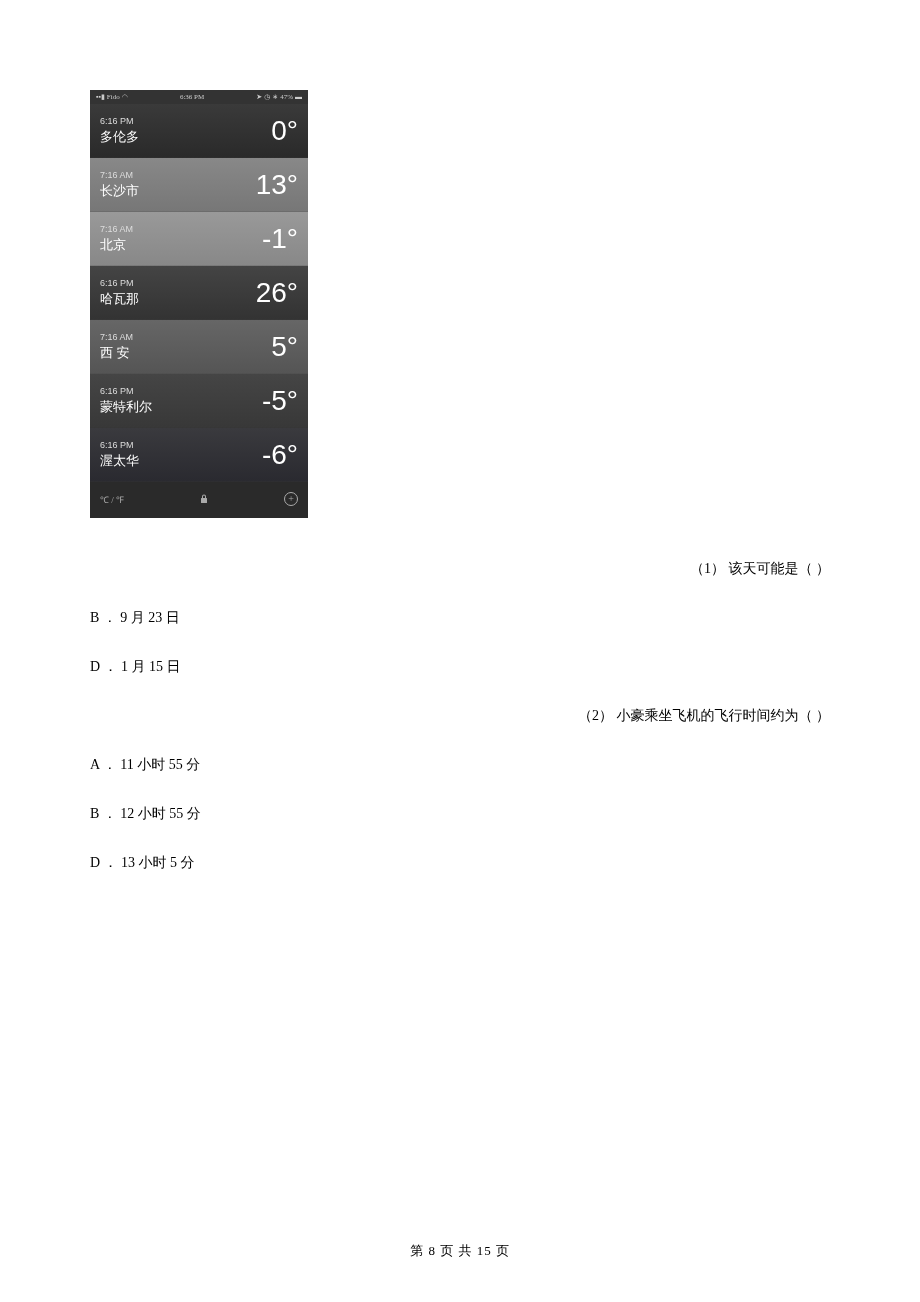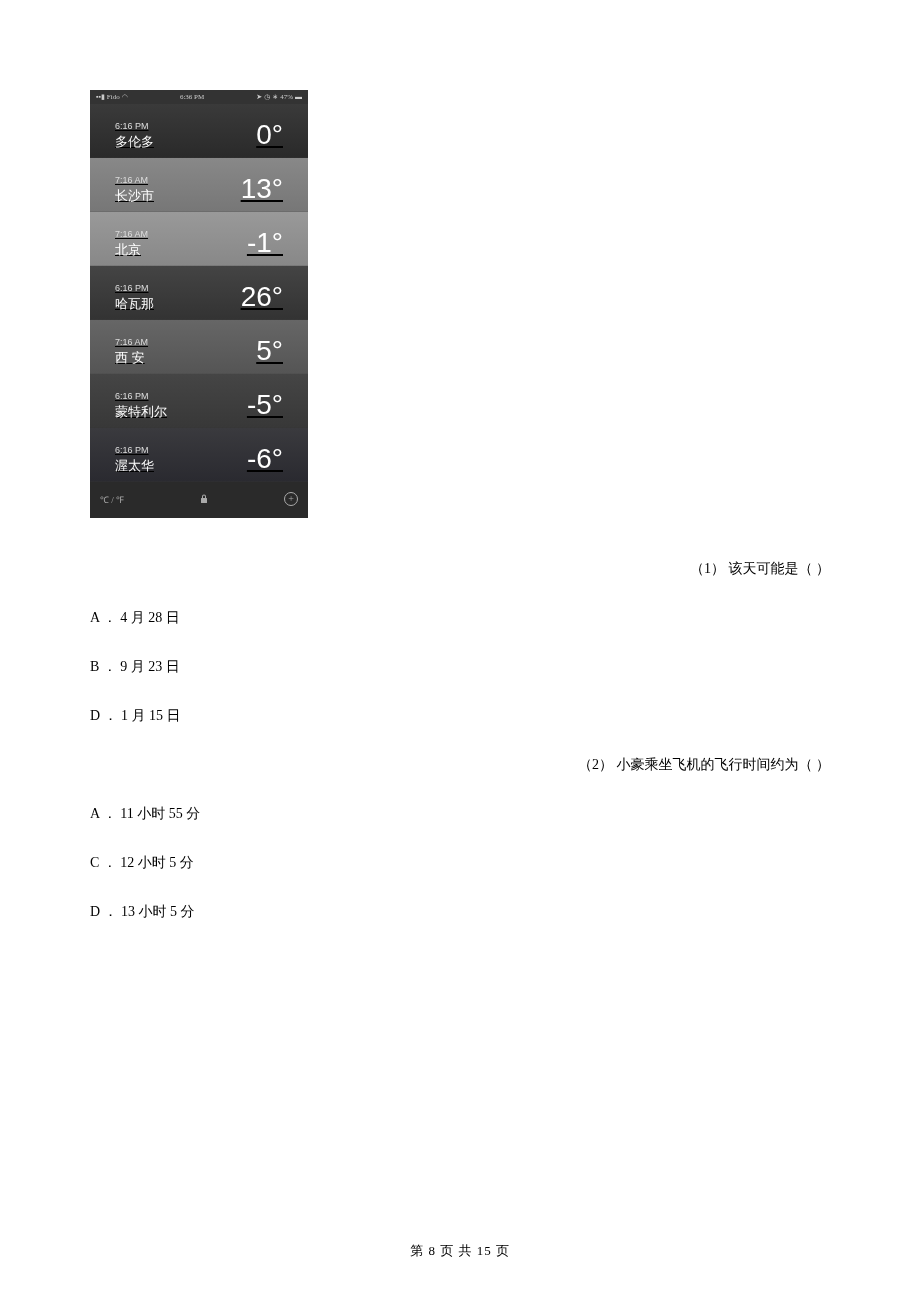--- a/index.html
+++ b/index.html
@@ -37,24 +37,23 @@
     }
     .status-left, .status-right {
       display: flex;
       gap: 2px;
       align-items: center;
     }
     .weather-row {
       height: 54px;
       display: flex;
       justify-content: space-between;
-      align-items: flex-end;
-      padding: 6px 25px;
+      align-items: center;
+      padding: 6px 10px;
       border-bottom: 1px solid rgba(0,0,0,0.2);
-      text-decoration: underline;
     }
     .row-0 { background: linear-gradient(to bottom, #3a3a3a, #2a2a2a); }
     .row-1 { background: linear-gradient(to bottom, #888, #777); }
     .row-2 { background: linear-gradient(to bottom, #999, #888); }
     .row-3 { background: linear-gradient(to bottom, #444, #333); }
     .row-4 { background: linear-gradient(to bottom, #666, #555); }
     .row-5 { background: linear-gradient(to bottom, #454545, #383838); }
     .row-6 { background: linear-gradient(to bottom, #3a3a3e, #2a2a30); }
     .city-info {
       display: flex;
@@ -213,25 +212,24 @@
       <span class="lock-icon">
         <svg viewBox="0 0 8 10" width="8" height="10">
             <path d="M2 4V2.5a2 2 0 014 0V4h.5a.5.5 0 01.5.5v4a.5.5 0 01-.5.5h-5a.5.5 0 01-.5-.5v-4a.5.5 0 01.5-.5H2zm1 0h2V2.5a1 1 0 00-2 0V4z" fill="#aaa"></path>
           </svg>
       </span>
       <span class="add-icon">+</span>
     </div>
   </div>
 
   <div class="question-block indent">（1） 该天可能是（    ）</div>
-  <div class="option">A ． 4 月 28 日</div>
   <div class="option">B ． 9 月 23 日</div>
   <div class="option">D ． 1 月 15 日</div>
 
   <div class="question-block indent">（2） 小豪乘坐飞机的飞行时间约为（    ）</div>
   <div class="option">A ． 11 小时 55 分</div>
-  <div class="option">C ． 12 小时 5 分</div>
+  <div class="option">B ． 12 小时 55 分</div>
   <div class="option">D ． 13 小时 5 分</div>
 
 
 </div>
 
 <div class="page-footer">第 8 页 共 15 页</div>
 
 </body></html>

